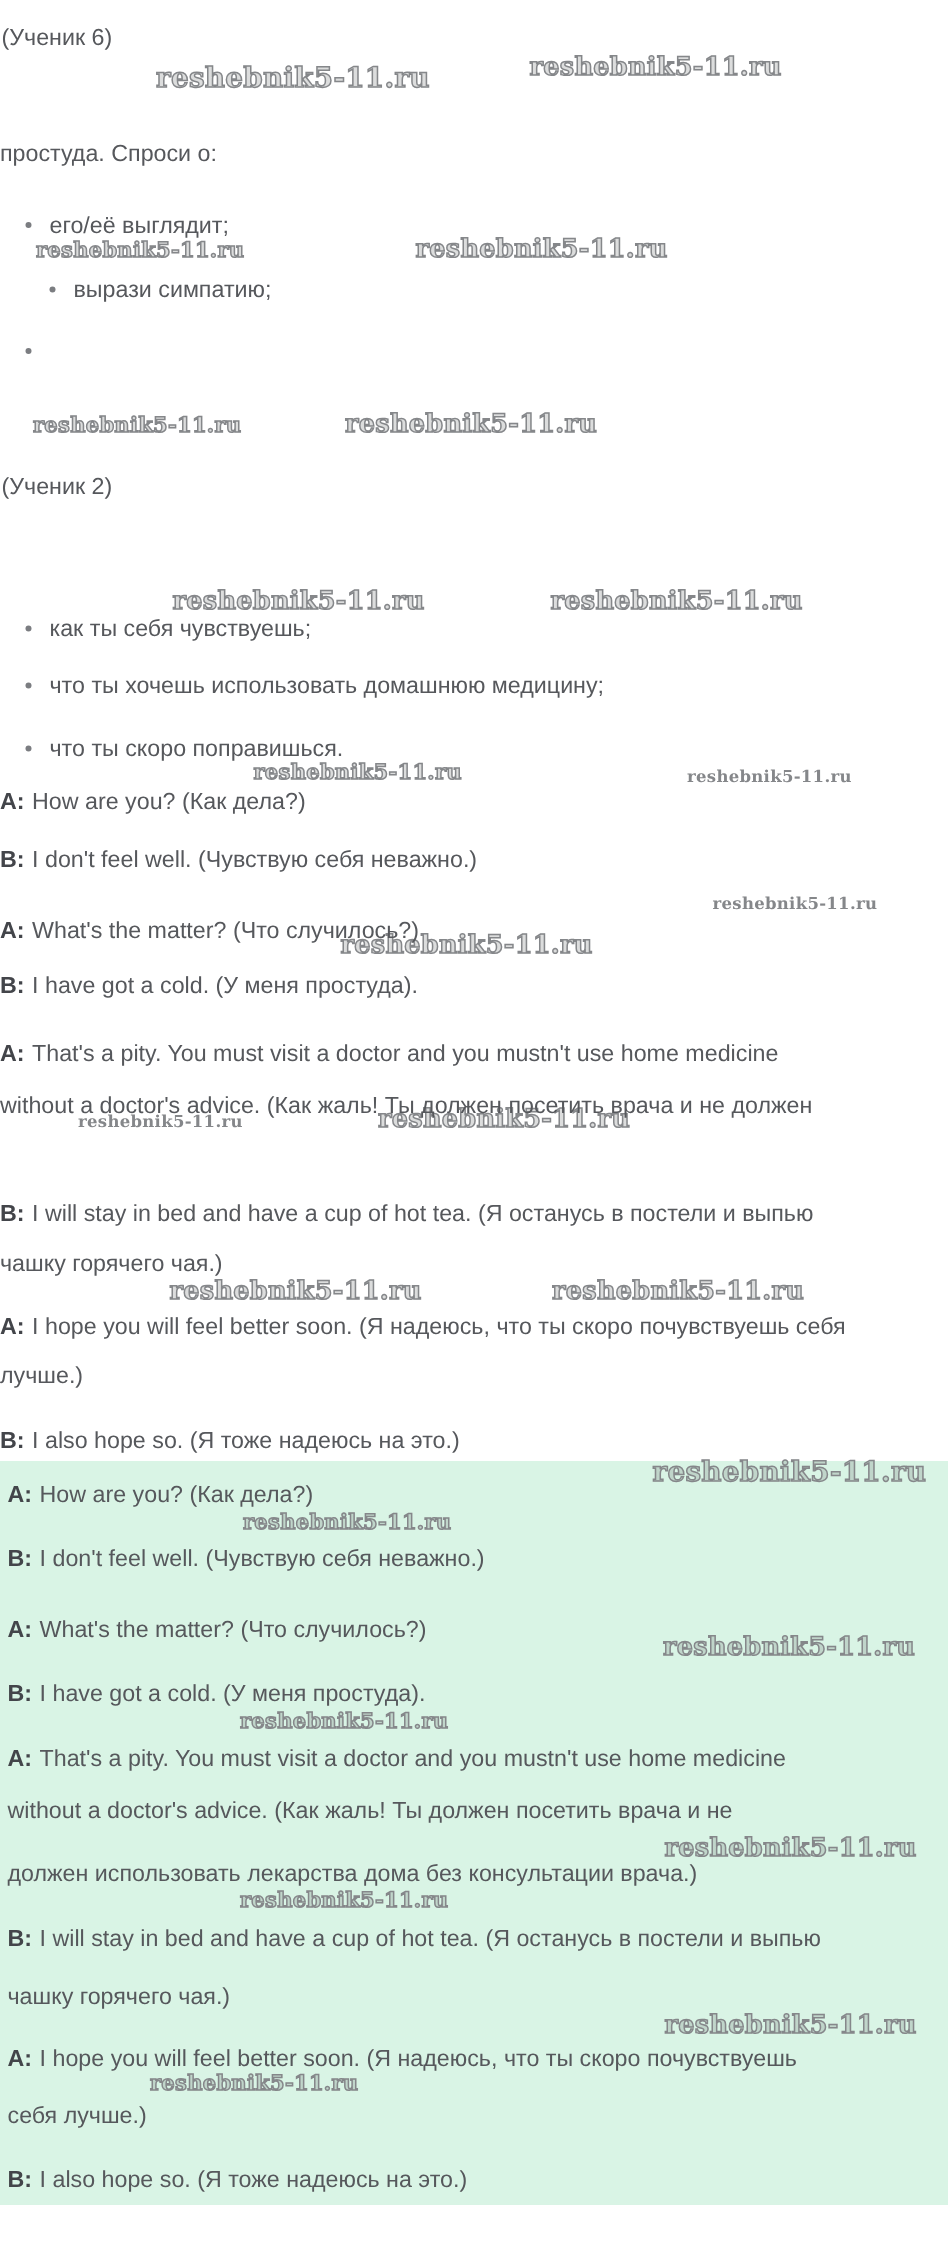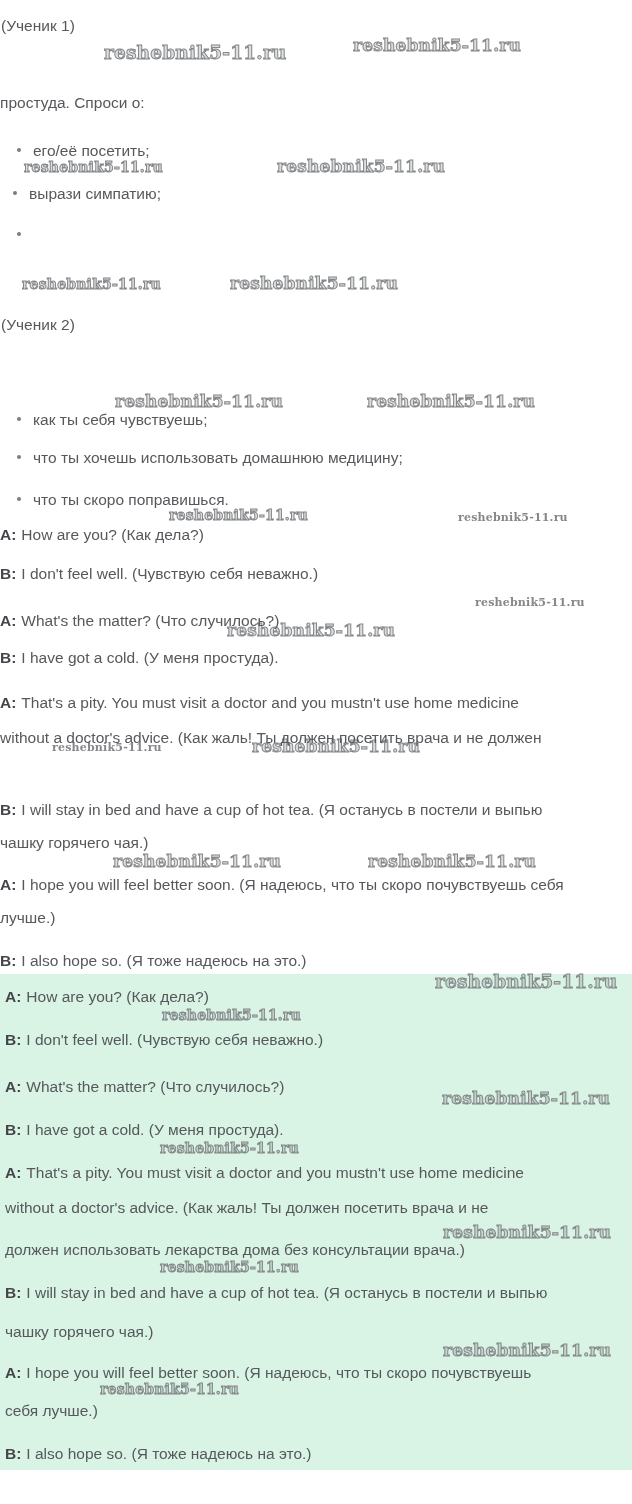--- a/index.html
+++ b/index.html
@@ -57,27 +57,27 @@
   <span class="wm lg" style="left:368px;top:851px">reshebnik5-11.ru</span>
   <span class="wm xl" style="left:435px;top:971px">reshebnik5-11.ru</span>
   <span class="wm md" style="left:162px;top:1007px">reshebnik5-11.ru</span>
   <span class="wm lg" style="left:442px;top:1088px">reshebnik5-11.ru</span>
   <span class="wm md" style="left:160px;top:1140px">reshebnik5-11.ru</span>
   <span class="wm lg" style="left:443px;top:1222px">reshebnik5-11.ru</span>
   <span class="wm md" style="left:160px;top:1259px">reshebnik5-11.ru</span>
   <span class="wm lg" style="left:443px;top:1340px">reshebnik5-11.ru</span>
   <span class="wm md" style="left:100px;top:1381px">reshebnik5-11.ru</span>
 
-  <div class="line" style="left:1px;top:16px">(Ученик 1)</div>
+  <div class="line" style="left:1px;top:16px">(Ученик 6)</div>
   <div class="line" style="left:0px;top:93px">простуда. Спроси о:</div>
 
   <div class="line bullet" style="left:33px;top:141px">
-    <span class="dot"></span><span>его/её посетить;</span>
+    <span class="dot"></span><span>его/её выглядит;</span>
   </div>
-  <div class="line bullet" style="left:29px;top:184px">
+  <div class="line bullet" style="left:49px;top:184px">
     <span class="dot"></span><span>вырази симпатию;</span>
   </div>
   <div class="line bullet" style="left:33px;top:225px">
     <span class="dot"></span>
   </div>
 
   <div class="line" style="left:1px;top:315px">(Ученик 2)</div>
 
   <div class="line bullet" style="left:33px;top:410px">
     <span class="dot"></span><span>как ты себя чувствуешь;</span>

